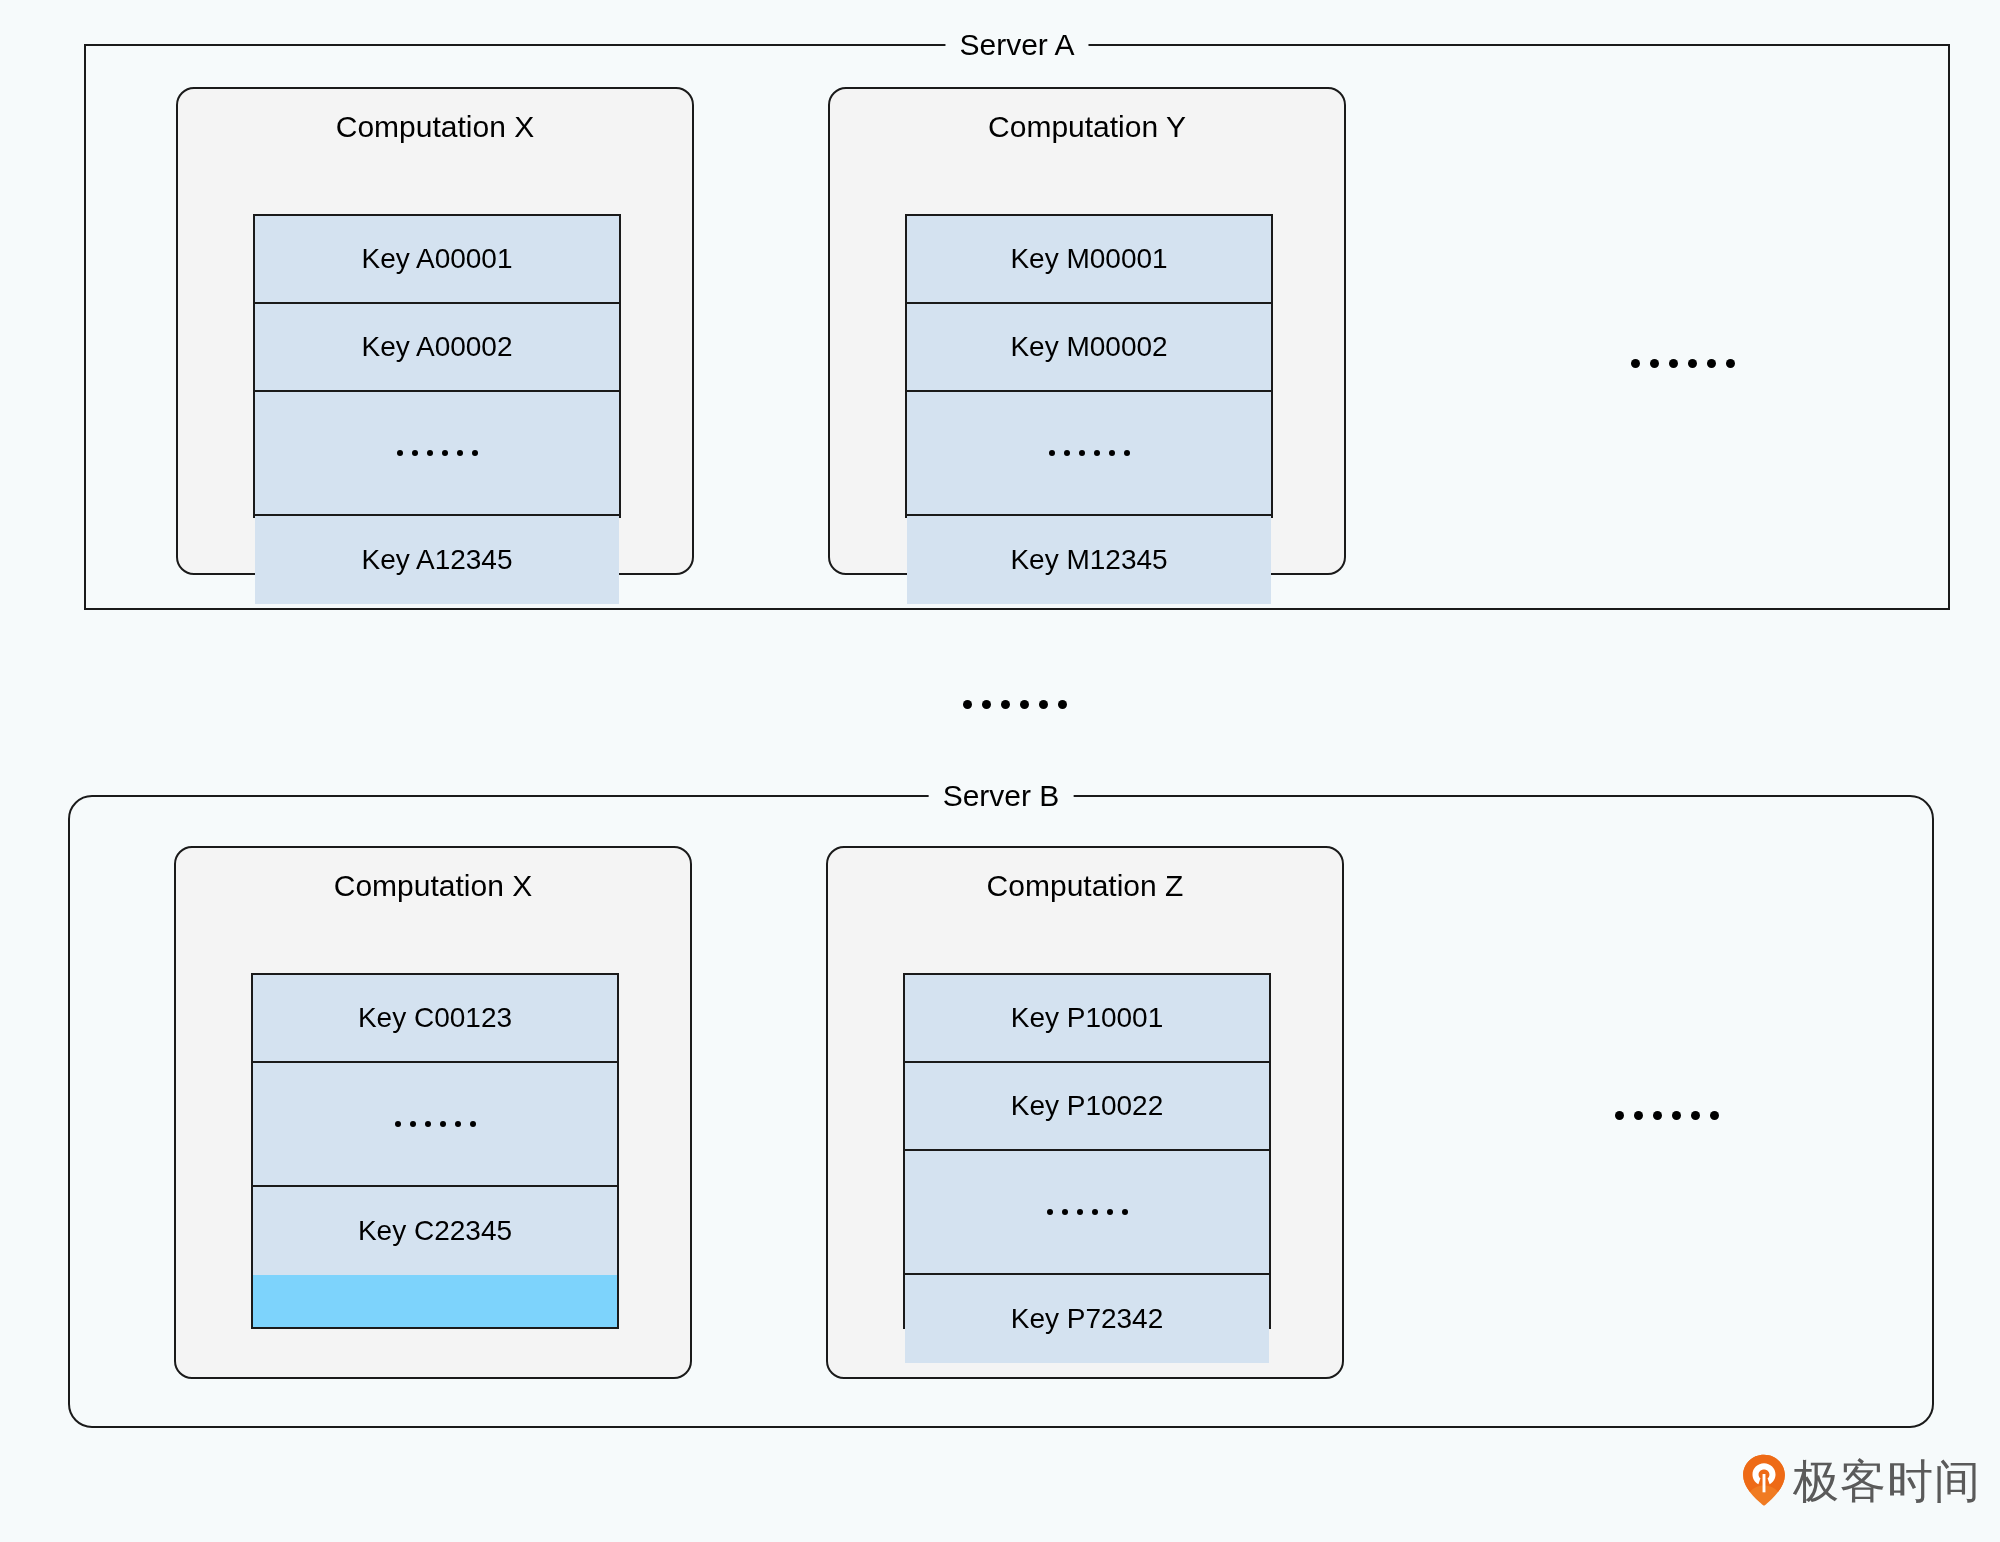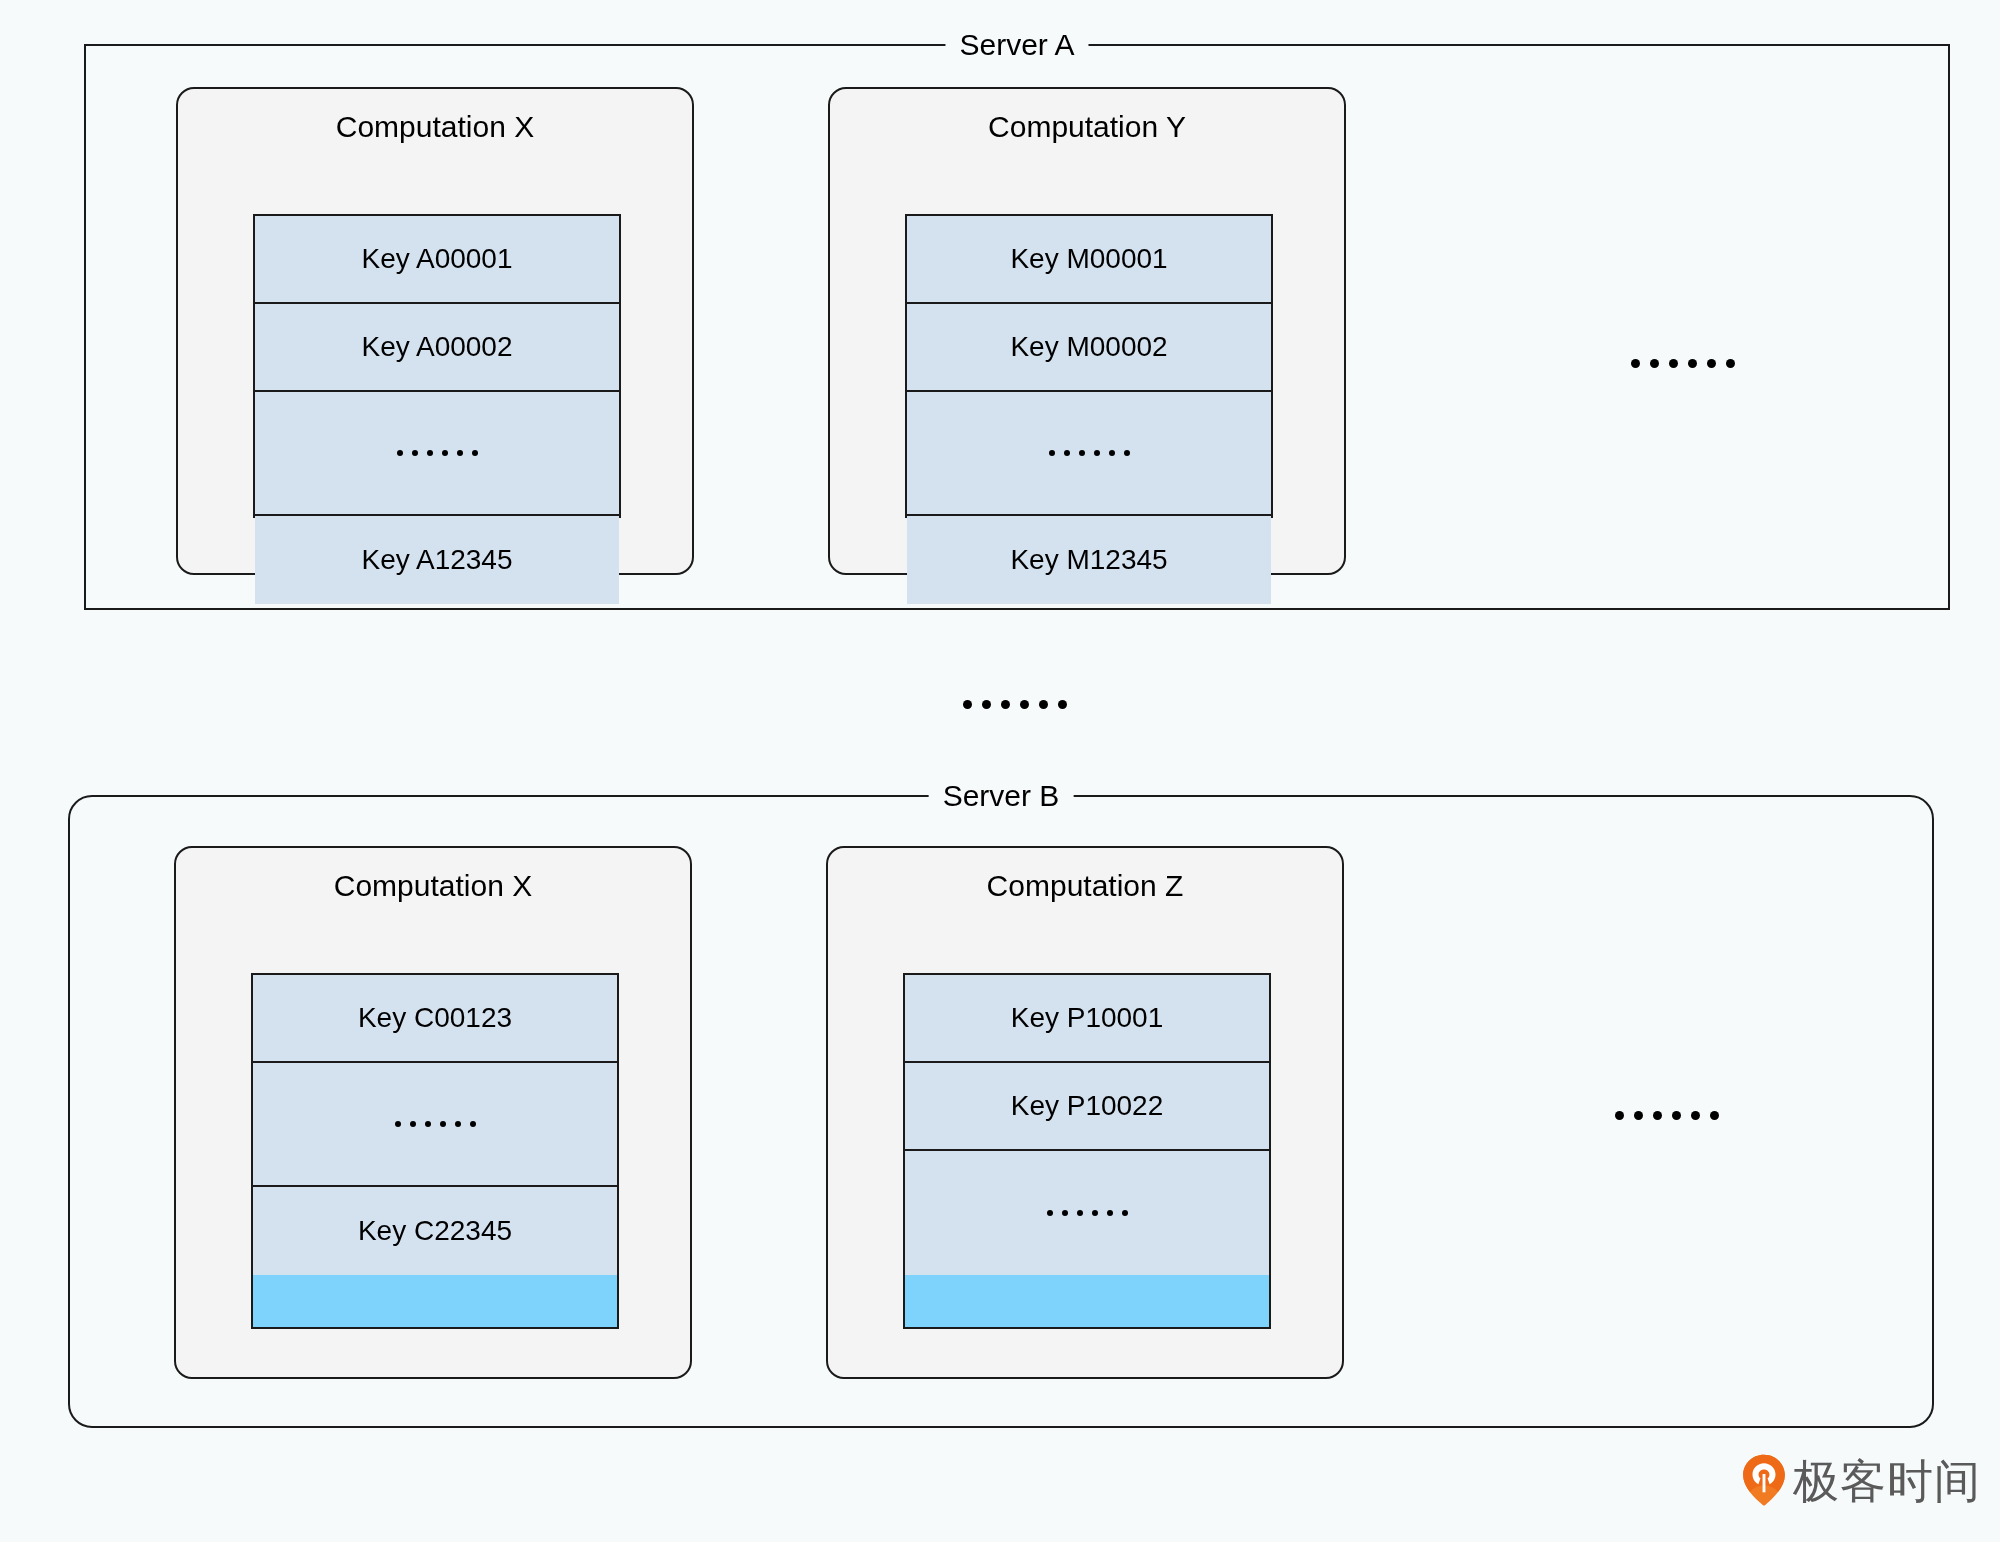--- a/index.html
+++ b/index.html
@@ -234,20 +234,21 @@
         <div class="key-row ellipsis">
           <span class="dots small">
             <span class="dot"></span>
               <span class="dot"></span>
               <span class="dot"></span>
             <span class="dot"></span>
               <span class="dot"></span>
               <span class="dot"></span>
           </span>
         </div>
+        <div class="key-row normal">Key P72342</div>
       </div>
     </div>
 
     <div class="floating-dots" style="left:1545px; top:314px;">
       <span class="dot"></span>
         <span class="dot"></span>
         <span class="dot"></span>
       <span class="dot"></span>
         <span class="dot"></span>
         <span class="dot"></span>

